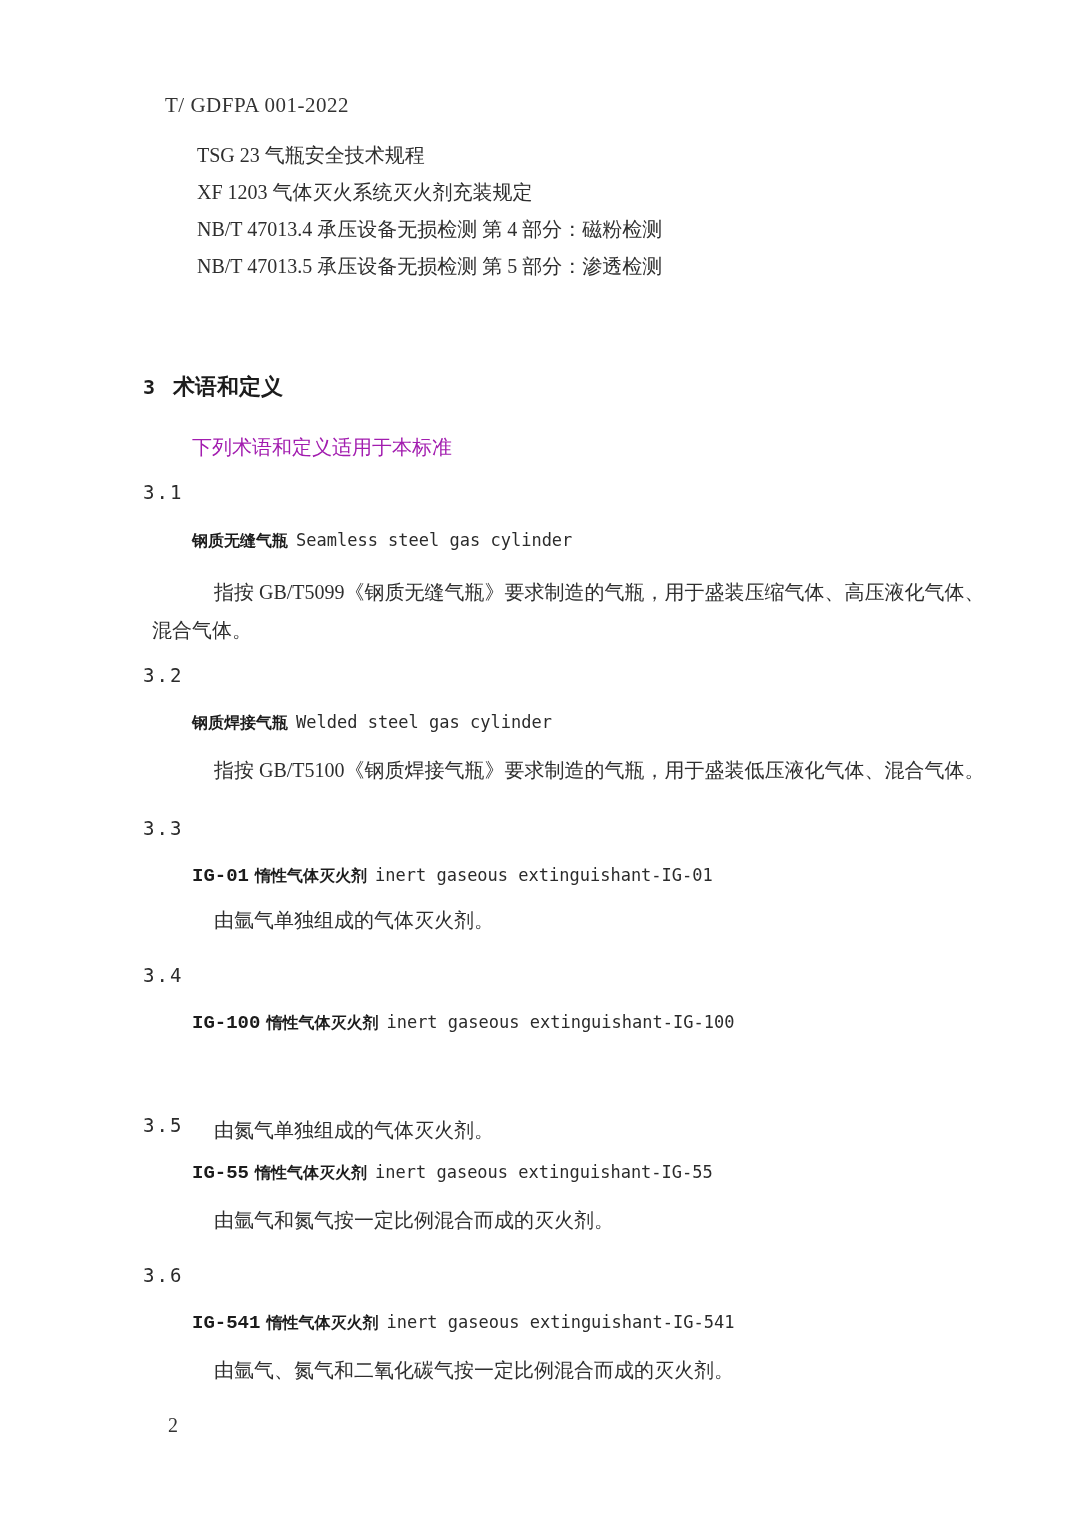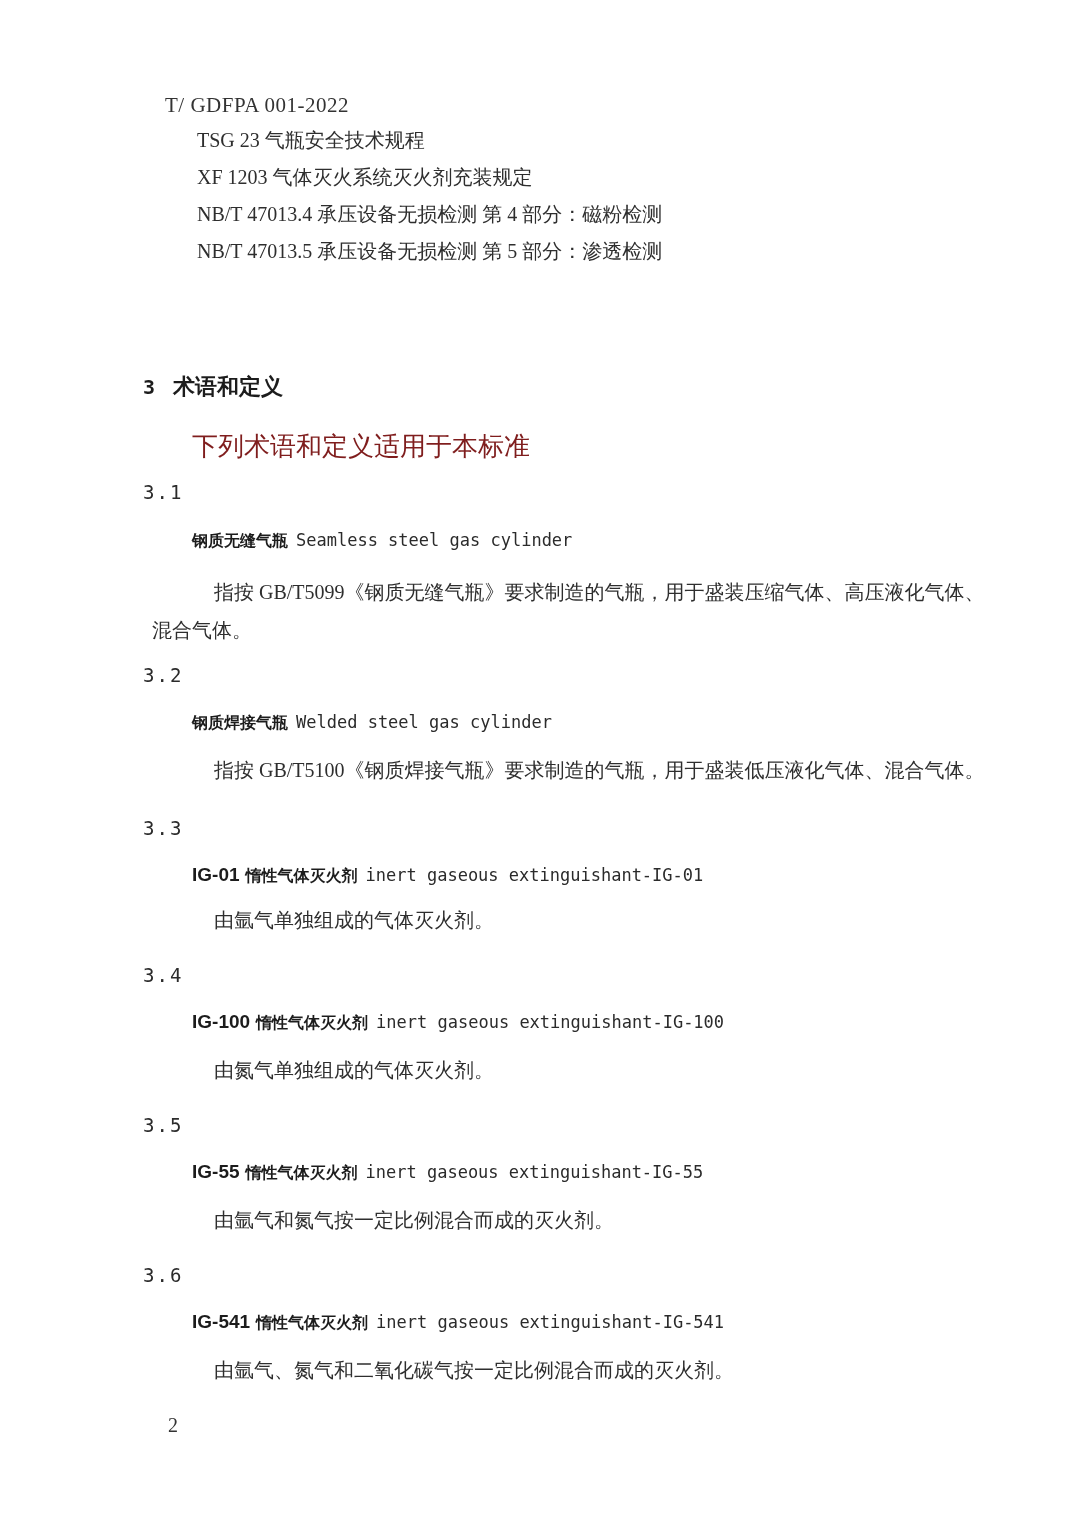--- a/index.html
+++ b/index.html
@@ -21,21 +21,21 @@
     left: 165px;
     top: 92px;
     font-size: 21px;
     line-height: 26px;
     letter-spacing: 0.5px;
     color: #333333;
   }
   .refs {
     position: absolute;
     left: 197px;
-    top: 122px;
+    top: 137px;
     font-size: 20px;
     line-height: 37px;
     color: #2e2e2e;
   }
   .sec-heading {
     position: absolute;
     left: 143px;
     top: 368px;
     font-family: "Liberation Sans", "DejaVu Sans", sans-serif;
     font-weight: 700;
@@ -46,41 +46,41 @@
   .sec-heading .sec-num {
     font-family: "DejaVu Sans Mono", monospace;
     font-size: 20px;
     margin-right: 18px;
     font-weight: 700;
   }
   .intro {
     position: absolute;
     left: 192px;
     top: 428px;
-    font-size: 26px;
+    font-size: 20px;
     line-height: 38px;
-    color: #7f1d1d;
+    color: #a21caf;
   }
   .clause-num {
     position: absolute;
     left: 143px;
     font-family: "DejaVu Sans Mono", monospace;
     font-size: 19px;
     letter-spacing: 2px;
     line-height: 38px;
     color: #2b2b2b;
   }
   .term {
     position: absolute;
     left: 192px;
     line-height: 38px;
     white-space: nowrap;
   }
   .term .term-prefix {
-    font-family: Liberation Sans, sans-serif;
+    font-family: Liberation Mono, monospace;
     font-weight: 700;
     font-size: 19px;
     color: #1c1c1c;
   }
   .term .term-prefix:not(:empty) { margin-right: 6px; }
   .term .term-zh {
     font-family: Liberation Mono, monospace;
     font-weight: 700;
     font-size: 16px;
     color: #1c1c1c;
@@ -146,21 +146,21 @@
   <div class="clause-num" style="top:809px">3.3</div>
   <div class="term" style="top:856px">
     <span class="term-prefix">IG-01</span><span class="term-zh">惰性气体灭火剂</span><span class="term-en">inert gaseous extinguishant-IG-01</span>
   </div>
   <div class="def" style="top:901px">由氩气单独组成的气体灭火剂。</div>
 
   <div class="clause-num" style="top:956px">3.4</div>
   <div class="term" style="top:1003px">
     <span class="term-prefix">IG-100</span><span class="term-zh">惰性气体灭火剂</span><span class="term-en">inert gaseous extinguishant-IG-100</span>
   </div>
-  <div class="def" style="top:1051px">由氮气单独组成的气体灭火剂。</div>
+  <div class="def" style="top:1111px">由氮气单独组成的气体灭火剂。</div>
 
   <div class="clause-num" style="top:1106px">3.5</div>
   <div class="term" style="top:1153px">
     <span class="term-prefix">IG-55</span><span class="term-zh">惰性气体灭火剂</span><span class="term-en">inert gaseous extinguishant-IG-55</span>
   </div>
   <div class="def" style="top:1201px">由氩气和氮气按一定比例混合而成的灭火剂。</div>
 
   <div class="clause-num" style="top:1256px">3.6</div>
   <div class="term" style="top:1303px">
     <span class="term-prefix">IG-541</span><span class="term-zh">惰性气体灭火剂</span><span class="term-en">inert gaseous extinguishant-IG-541</span>

